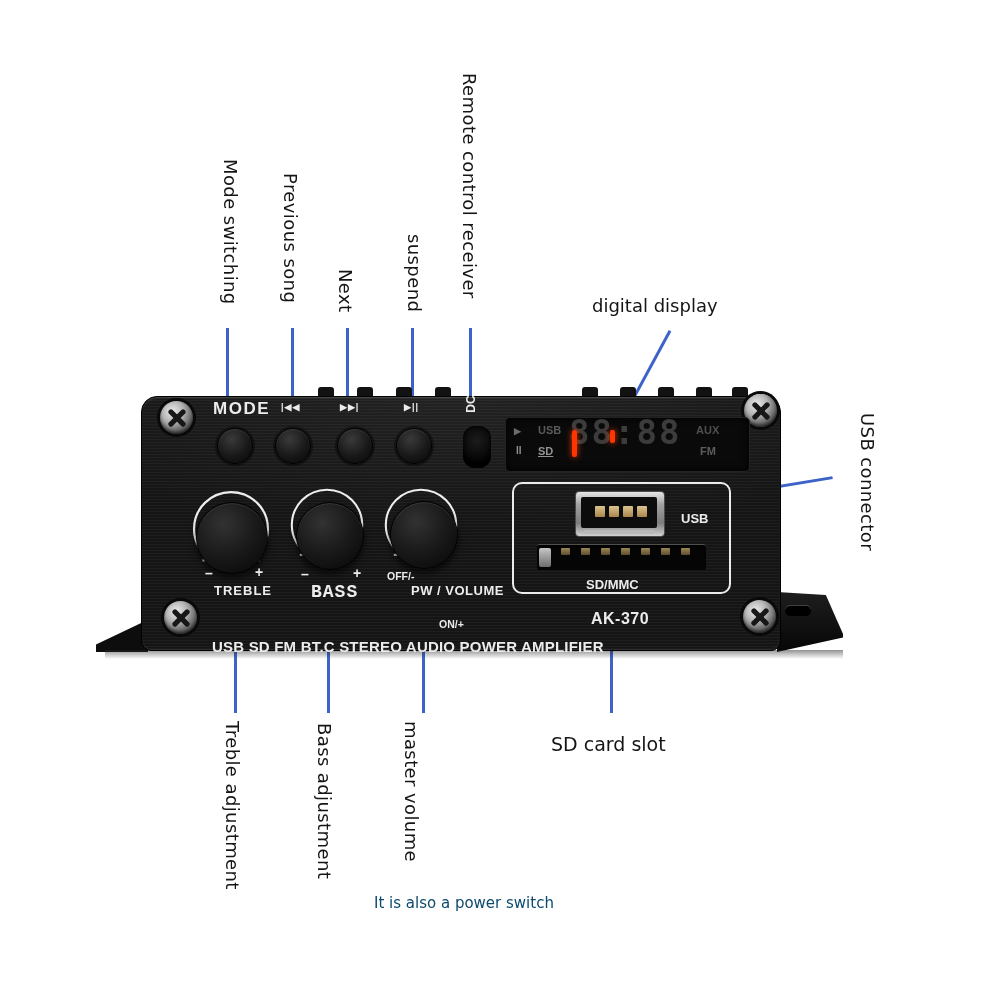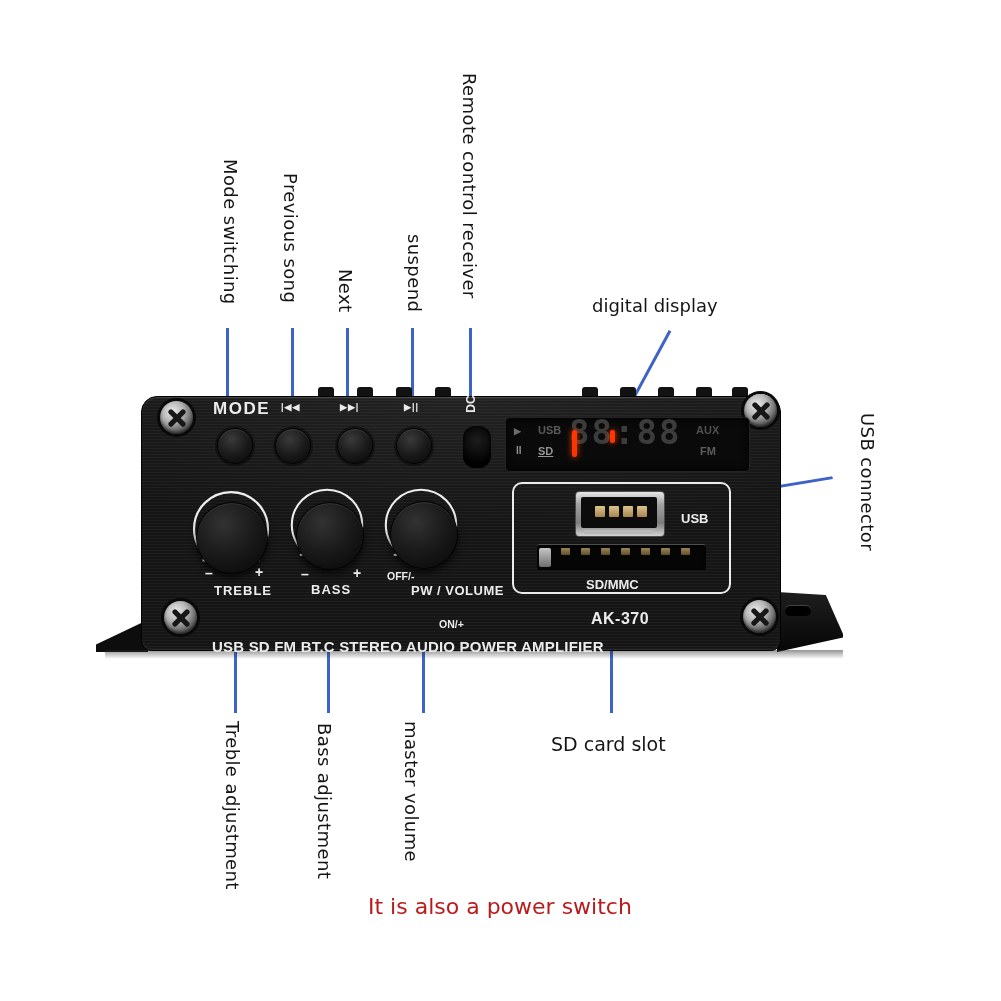--- a/index.html
+++ b/index.html
@@ -1,21 +1,21 @@
 <!DOCTYPE html>
 <html><head>
 <meta charset="utf-8">
 <style>
   html,body{margin:0;padding:0;background:#fff;}
   .stage{position:relative;width:1001px;height:1001px;background:#fff;overflow:hidden;
          font-family:"DejaVu Sans",sans-serif;color:#111;}
   
   .vlabel{position:absolute;writing-mode:vertical-rl;font-size:18px;letter-spacing:.4px;color:#151515;white-space:nowrap;}
   .hlabel{position:absolute;font-size:18px;color:#151515;white-space:nowrap;}
-  .rednote{position:absolute;font-size:22px;color:#b91c1c;white-space:nowrap;}
+  .rednote{position:absolute;font-size:15px;color:#0c4a6e;white-space:nowrap;margin-left:6px;}
   
   .aline{position:absolute;width:2.5px;background:#3d63c8;}
   .dline{position:absolute;height:2.5px;background:#3d63c8;transform-origin:0 50%;}
   
   .fin{position:absolute;top:387px;width:16px;height:10px;background:#121212;border-radius:3px 3px 0 0;}
   .panel{position:absolute;left:141px;top:396px;width:638px;height:253px;
          background:
            radial-gradient(130% 90% at 50% 0%, rgba(255,255,255,.06), rgba(255,255,255,0) 60%),
            repeating-linear-gradient(180deg, rgba(255,255,255,.04) 0 1px, rgba(0,0,0,0) 1px 3px),
            #151515;
@@ -151,21 +151,21 @@
   <div class="ptext" style="left:214px;top:583px;font-size:13px;letter-spacing:1px;">TREBLE</div>
 
   <svg class="arc" style="left:287px;top:485px;" width="80" height="80" viewBox="0 0 100 100">
     <circle cx="50" cy="50" r="44" fill="none" stroke="#eeeeee" stroke-width="2.6" stroke-dasharray="44.5 49.2 182.8 0"></circle>
     <line x1="73.3" y1="87.3" x2="84" y2="87.3" stroke="#eeeeee" stroke-width="2.6"></line>
     <line x1="26.7" y1="87.3" x2="16" y2="87.3" stroke="#eeeeee" stroke-width="2.6"></line>
   </svg>
   <div class="knob" style="left:296px;top:502px;width:66px;height:66px;"></div>
   <span class="ptext" style="left:301px;top:566px;font-size:14px;">–</span>
   <span class="ptext" style="left:353px;top:565px;font-size:14px;">+</span>
-  <div class="ptext" style="left:311px;top:582px;font-size:13px;letter-spacing:1px;">BASS</div>
+  <div class="ptext" style="left:311px;top:582px;font-size:18px;letter-spacing:1px;font-family:Liberation Mono, monospace;">BASS</div>
 
   <svg class="arc" style="left:381px;top:485px;" width="80" height="80" viewBox="0 0 100 100">
     <circle cx="50" cy="50" r="44" fill="none" stroke="#eeeeee" stroke-width="2.6" stroke-dasharray="44.5 49.2 182.8 0"></circle>
     <line x1="73.3" y1="87.3" x2="84" y2="87.3" stroke="#eeeeee" stroke-width="2.6"></line>
     <line x1="26.7" y1="87.3" x2="16" y2="87.3" stroke="#eeeeee" stroke-width="2.6"></line>
   </svg>
   <div class="knob" style="left:390px;top:501px;width:66px;height:66px;"></div>
   <span class="ptext" style="left:387px;top:570px;font-size:10.5px;">OFF/-</span>
   <span class="ptext" style="left:439px;top:570px;font-size:10.5px;margin-top:48px;">ON/+</span>
   <div class="ptext" style="left:385px;top:583px;font-size:13px;letter-spacing:.5px;padding-left:26px;">PW / VOLUME</div>

